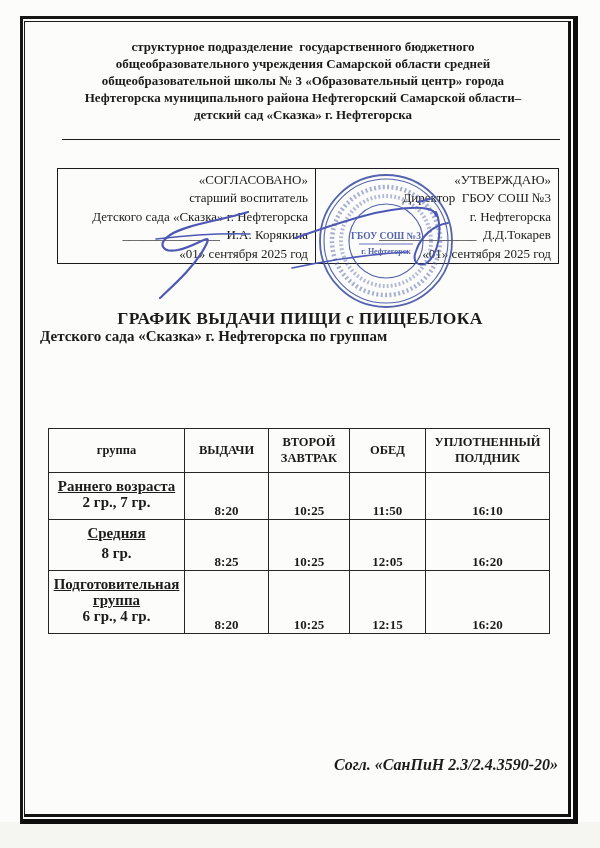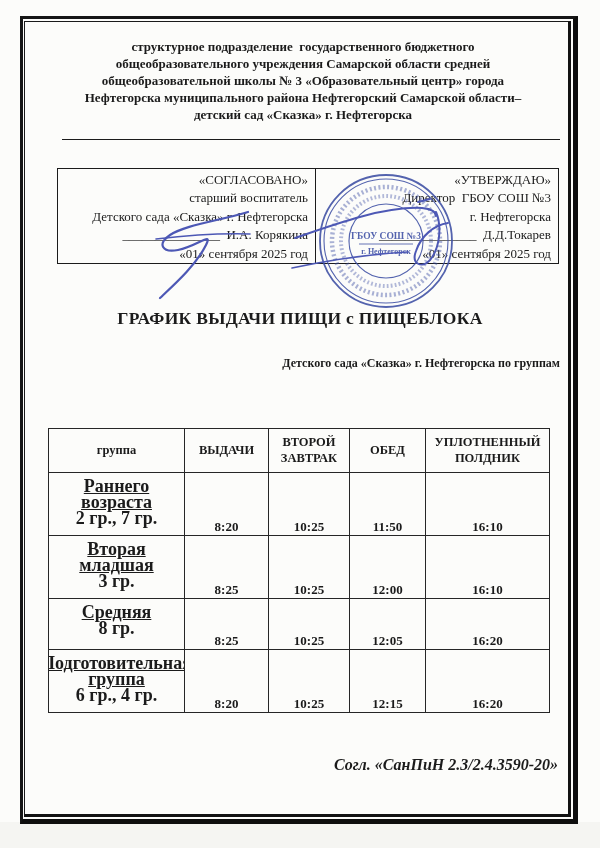--- a/index.html
+++ b/index.html
@@ -43,42 +43,42 @@
   }
   .appr-left{width:258px;border-right:1.5px solid #1b1b1b;}
   .appr-right{width:242px;}
   .stamp{position:absolute;left:315px;top:170px;width:142px;height:142px;opacity:.88;}
   .sig{position:absolute;pointer-events:none;}
   .doc-title1{
     position:absolute;left:40px;top:308px;width:520px;text-align:center;
     font-weight:bold;font-size:17.5px;letter-spacing:.3px;
   }
   .doc-title2{
-    position:absolute;left:40px;top:356px;width:520px;text-align:right;
-    font-weight:bold;font-size:12px;
+    position:absolute;left:40px;top:328px;width:520px;text-align:left;
+    font-weight:bold;font-size:15px;
   }
   table.schedule{
     position:absolute;left:48px;top:428px;width:501px;
     border-collapse:collapse;table-layout:fixed;
   }
   table.schedule th,table.schedule td{
     border:1.6px solid #262626;font-weight:bold;text-align:center;
     padding:0;overflow:hidden;
   }
   table.schedule th{font-size:12.5px;line-height:15.5px;height:39px;padding:2px 1px;}
   tbody tr:nth-child(1) td{height:43px;}
   tbody tr:nth-child(2) td{height:50px;}
   tbody tr:nth-child(3) td{height:50px;}
   tbody tr:nth-child(4) td{height:50px;}
   tbody tr:nth-child(5) td{height:74px;}
   td.time-cell{font-size:13px;vertical-align:bottom;padding-bottom:10px;}
   tbody tr:nth-child(5) td.time-cell{vertical-align:middle;padding-bottom:0;}
   .gwrap{
-    display:flex;flex-direction:column;align-items:center;
-    font-size:18px;line-height:16px;padding:5px 2px 9px;box-sizing:border-box;height:100%;
+    display:flex;flex-direction:column;justify-content:space-between;align-items:center;
+    font-size:15px;line-height:16px;padding:5px 2px 9px;box-sizing:border-box;height:100%;
   }
   .gwrap .u{text-decoration:underline;}
   .footnote{
     position:absolute;left:200px;top:756px;width:358px;text-align:right;
     font-weight:bold;font-style:italic;font-size:16px;
   }
   .stamp text{fill:#3d4fa4;font-family:"Liberation Serif",serif;font-weight:bold;}
 </style>
 </head>
 <body>
@@ -161,32 +161,20 @@
           </div>
         </td>
         <td class="time-cell">8:20</td>
         <td class="time-cell">10:25</td>
         <td class="time-cell">11:50</td>
         <td class="time-cell">16:10</td>
       </tr>
       <tr>
         <td>
           <div class="gwrap">
-            <span class="u">Вторая младшая</span>
-            <span>3 гр.</span>
-          </div>
-        </td>
-        <td class="time-cell">8:25</td>
-        <td class="time-cell">10:25</td>
-        <td class="time-cell">12:00</td>
-        <td class="time-cell">16:10</td>
-      </tr>
-      <tr>
-        <td>
-          <div class="gwrap">
             <span class="u">Средняя</span>
             <span>8 гр.</span>
           </div>
         </td>
         <td class="time-cell">8:25</td>
         <td class="time-cell">10:25</td>
         <td class="time-cell">12:05</td>
         <td class="time-cell">16:20</td>
       </tr>
       <tr>

